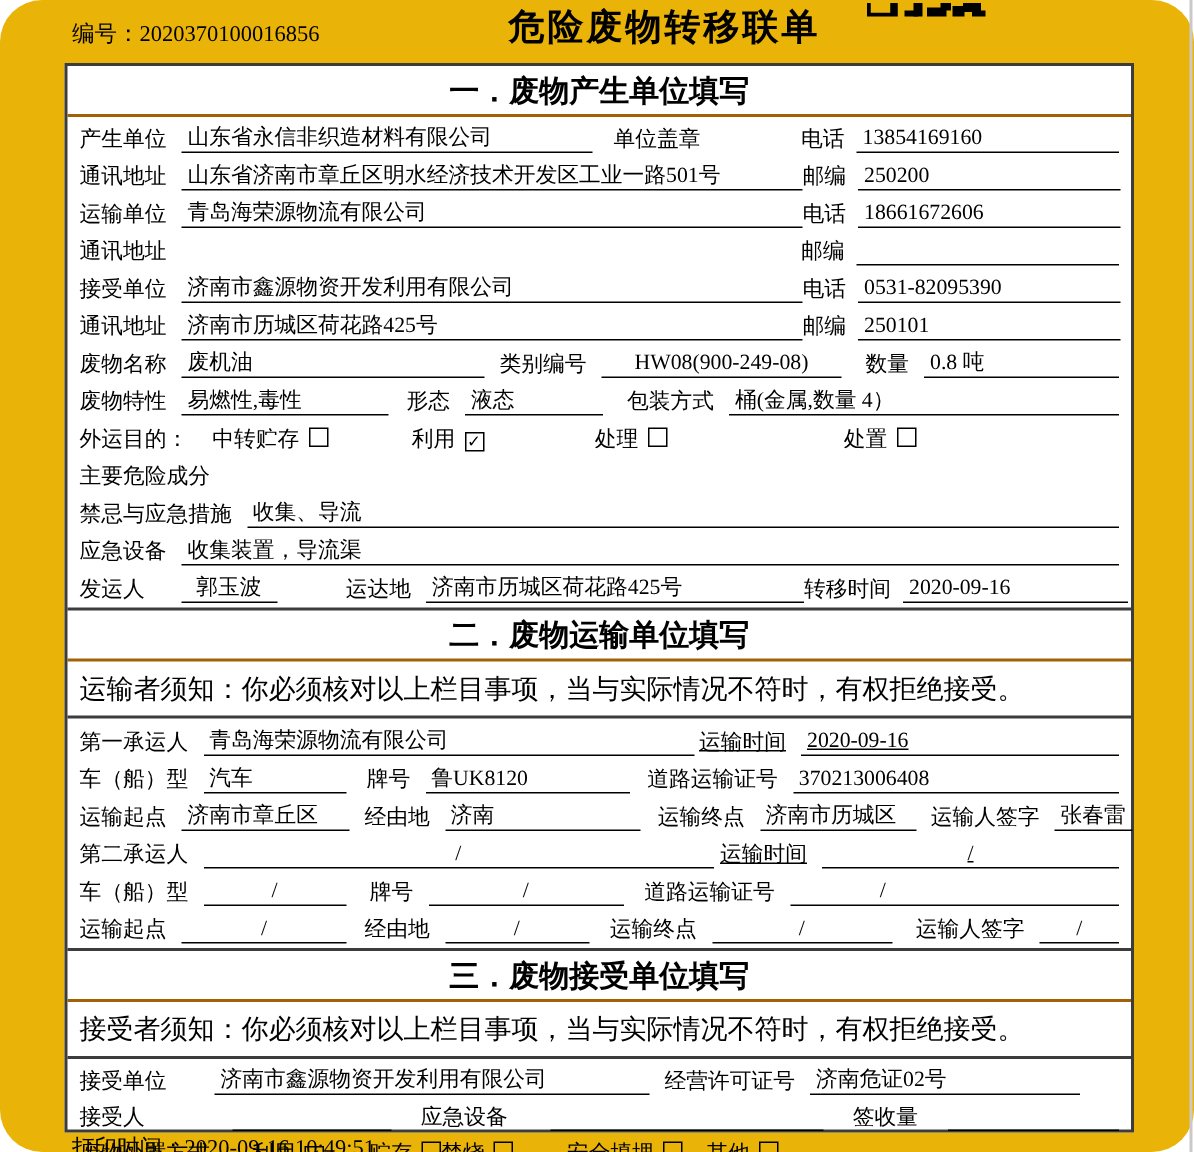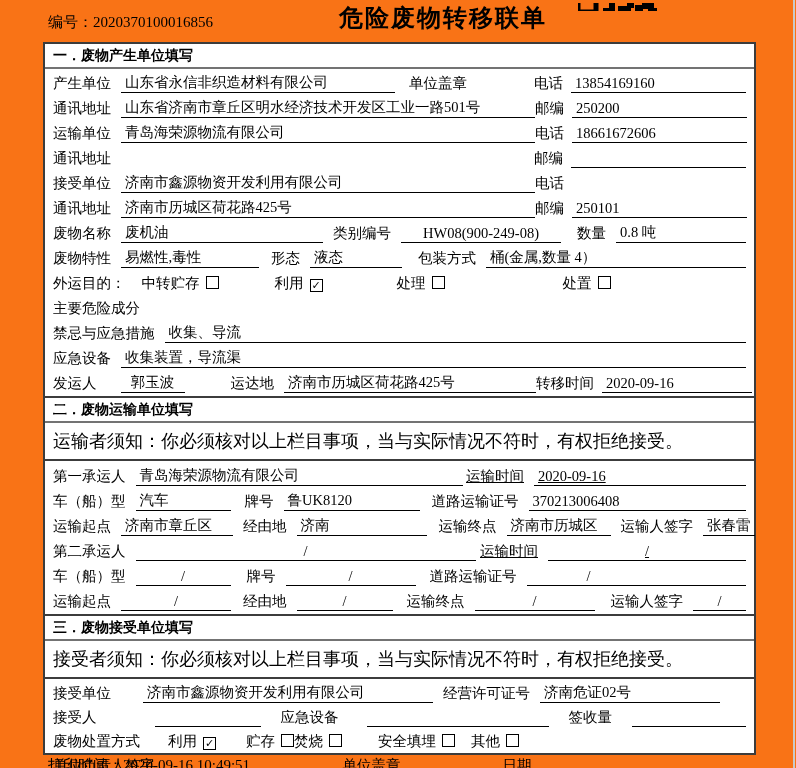--- a/index.html
+++ b/index.html
@@ -1,36 +1,36 @@
 <!DOCTYPE html>
 <html><head>
 <meta charset="utf-8">
 <style>
   * { margin:0; padding:0; box-sizing:border-box; }
   html,body { width:796px; height:768px; background:#ffffff; overflow:hidden; }
   body { font-family:"Liberation Serif","DejaVu Serif",serif; color:#000; position:relative; }
 
-  .page { position:absolute; inset:0; background:#f97316; }
+  .page { position:absolute; inset:0; background:#eab308;border-radius:28px; }
 
   .right-edge { position:absolute; top:0; bottom:0; right:1px; width:2px; background:#c9c9c9; }
 
   .qr-frag { position:absolute; left:578px; top:0; width:80px; height:11px; overflow:hidden; }
 
   .hdr { position:absolute; left:0; top:0; width:100%; height:42px; }
   .serial { position:absolute; left:48px; top:13px; font-size:15px; white-space:nowrap; }
   .title { position:absolute; left:443px; top:2px; transform:translateX(-50%);
            font-family:"Liberation Sans","DejaVu Sans",sans-serif;
            font-size:24px; font-weight:bold; letter-spacing:2px; white-space:nowrap; }
 
   .formtable { position:absolute; left:43px; top:42px; width:713px; height:713px;
                border:2px solid #3c3c3c; background:#fff; display:flex; flex-direction:column; }
 
   .sec-hd { font-family:"Liberation Sans","DejaVu Sans",sans-serif;
-            font-weight:bold; font-size:14px; padding:3px 8px 2px 8px;
-            border-bottom:2px solid #737373; flex:0 0 auto; }
+            font-weight:bold; font-size:20px; padding:3px 8px 2px 8px;
+            border-bottom:2px solid #a16207; flex:0 0 auto;text-align:center; }
   .sec-hd.mid { border-top:2px solid #3c3c3c; }
 
   .notice { font-size:18px; padding:6px 8px; border-bottom:2px solid #3c3c3c; flex:0 0 auto; }
 
   .row { display:flex; align-items:flex-end; padding:0 8px 3px 8px; height:25px;
          font-size:14.5px; white-space:nowrap; flex:0 0 auto; }
   .row.h24 { height:24px; }
 
   .lbl { margin-right:10px; flex:0 0 auto; }
   .u { border-bottom:1.2px solid #000; padding:0 4px; min-height:17px; flex:0 0 auto; }
@@ -112,20 +112,21 @@
           <span class="lbl">邮编</span>
           <span class="u"></span>
         </span>
     </div>
 
     <div class="row">
       <span class="lbl">接受单位</span>
       <span class="u" style="width:414px">济南市鑫源物资开发利用有限公司</span>
       <span class="rgt">
           <span class="lbl">电话</span>
+          <span class="u">0531-82095390</span>
         </span>
     </div>
 
     <div class="row">
       <span class="lbl">通讯地址</span>
       <span class="u" style="width:414px">济南市历城区荷花路425号</span>
       <span class="rgt">
           <span class="lbl">邮编</span>
           <span class="u">250101</span>
         </span>

